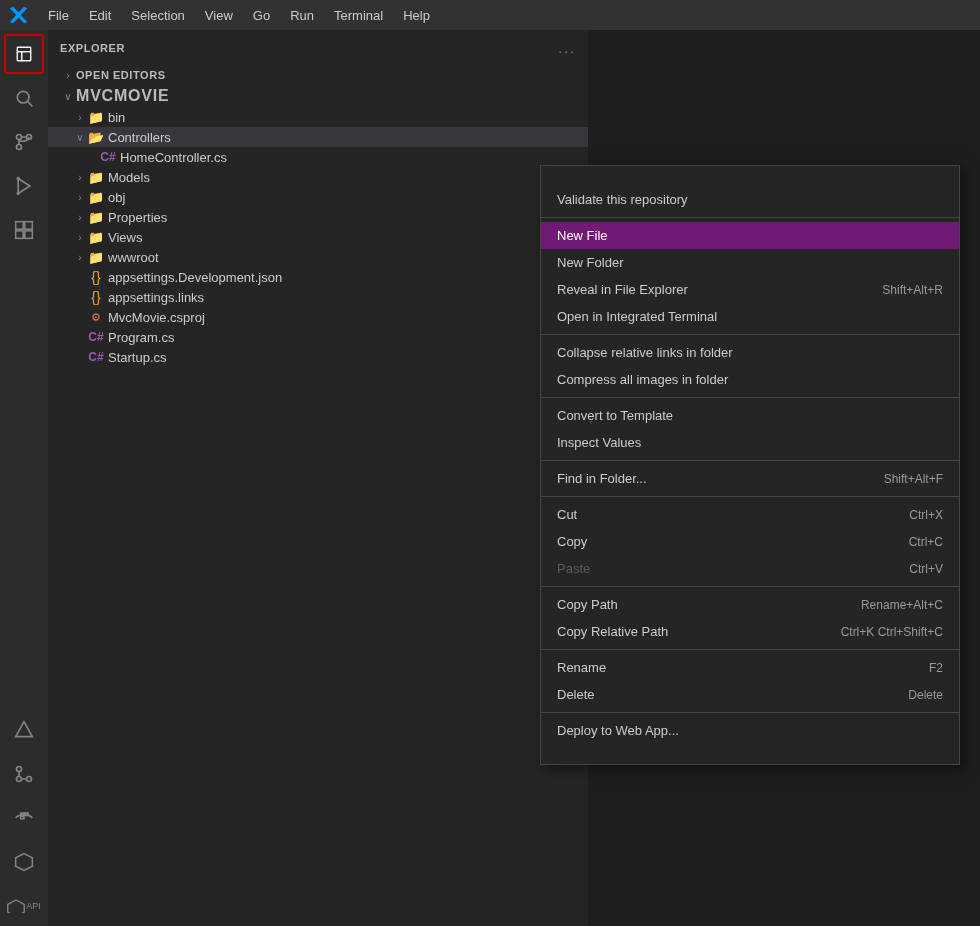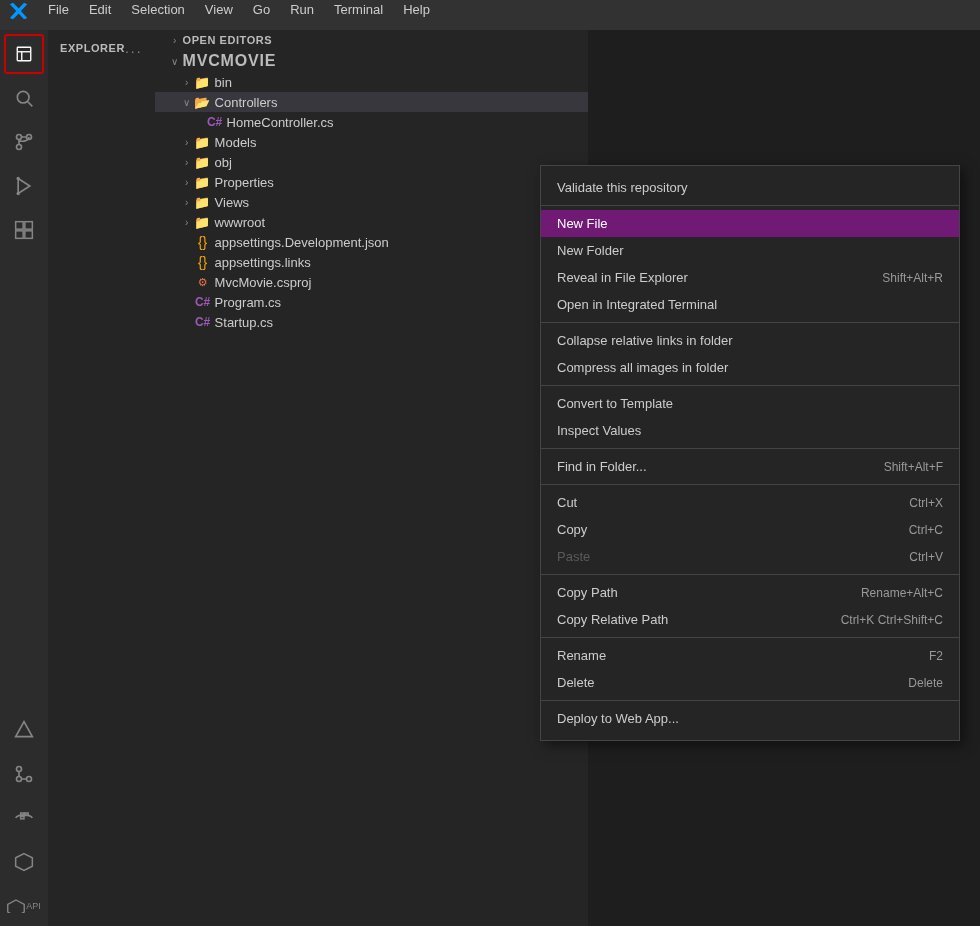--- a/index.html
+++ b/index.html
@@ -10,21 +10,21 @@
       font-family: 'Segoe UI', sans-serif;
       font-size: 13px;
       color: #cccccc;
       overflow: hidden;
       position: relative;
     }
 
     
     .menubar {
       display: flex;
-      align-items: flex-start;
+      align-items: center;
       height: 30px;
       background: #323233;
       padding: 0 8px;
       gap: 4px;
     }
     .menubar-logo {
       width: 22px;
       height: 22px;
       margin-right: 6px;
       color: #0098ff;
@@ -80,21 +80,21 @@
       color: #ffffff;
       font-size: 18px;
       cursor: pointer;
     }
 
     
     .sidebar {
       width: 540px;
       background: #252526;
       display: flex;
-      flex-direction: row;
+      flex-direction: column;
       overflow: hidden;
     }
     .sidebar-header {
       display: flex;
       align-items: center;
       justify-content: space-between;
       padding: 8px 12px;
       height: 35px;
     }
     .sidebar-title {
@@ -155,21 +155,21 @@
     
     .context-menu {
       position: absolute;
       top: 165px;
       left: 540px;
       width: 420px;
       background: #252526;
       border: 1px solid #454545;
       box-shadow: 4px 4px 12px rgba(0,0,0,0.5);
       z-index: 100;
-      padding: 8px 0;
+      padding: 20px 0;
     }
     .ctx-item {
       display: flex;
       align-items: center;
       justify-content: space-between;
       padding: 6px 16px;
       cursor: pointer;
       color: #cccccc;
       font-size: 13px;
     }

